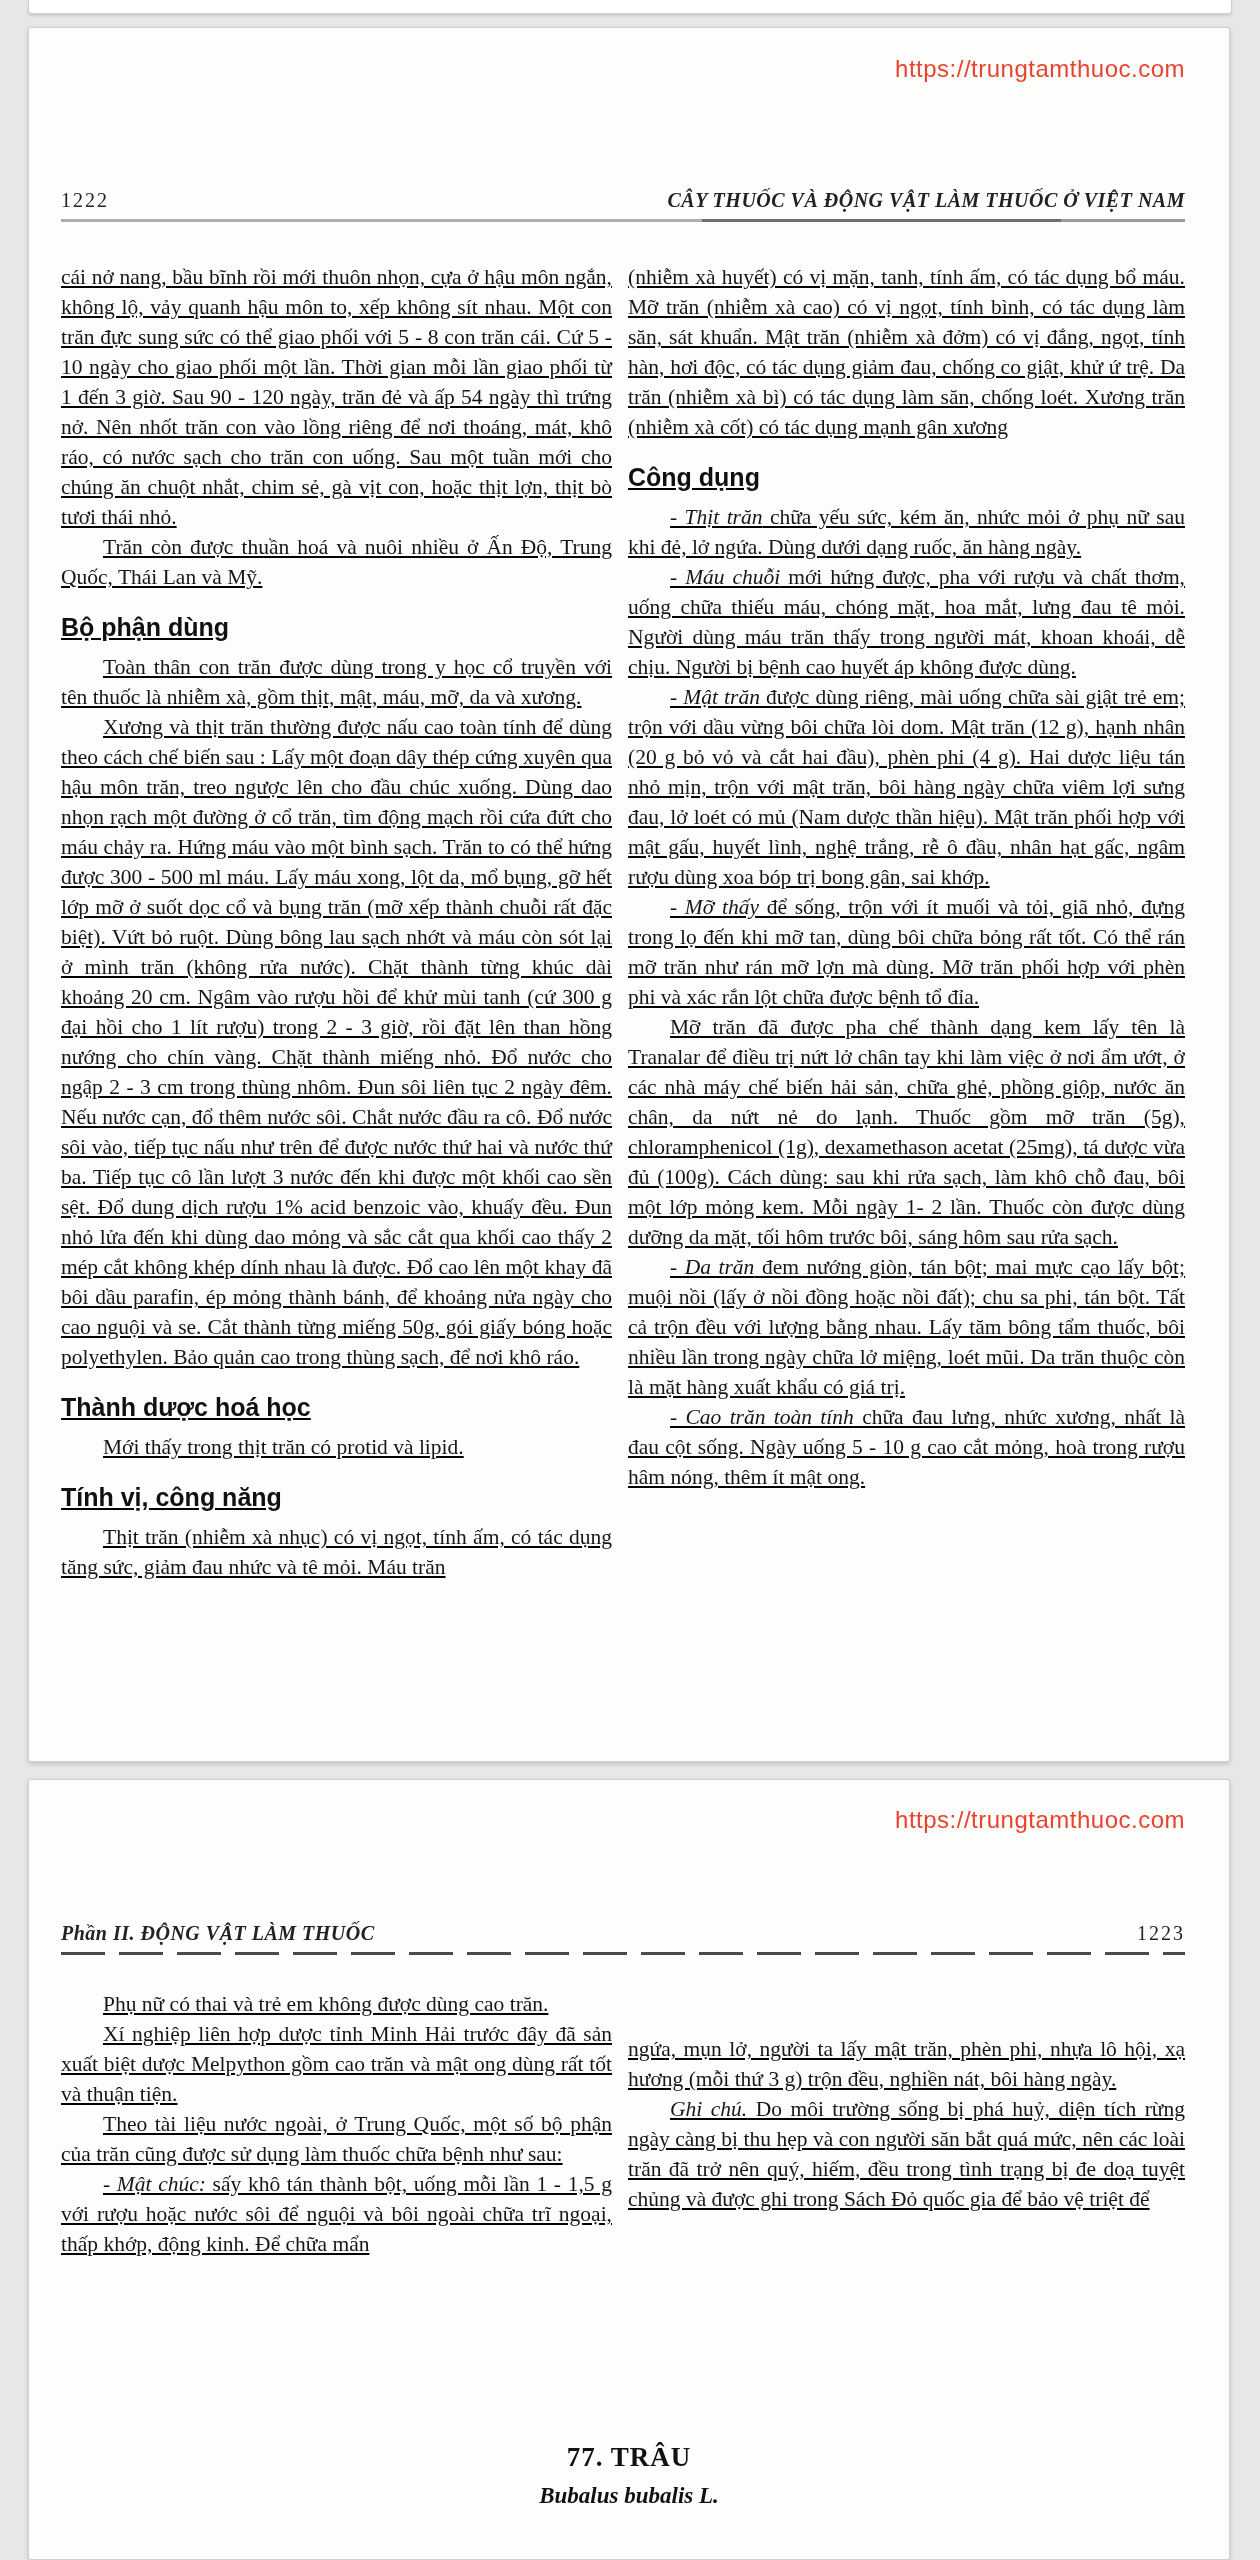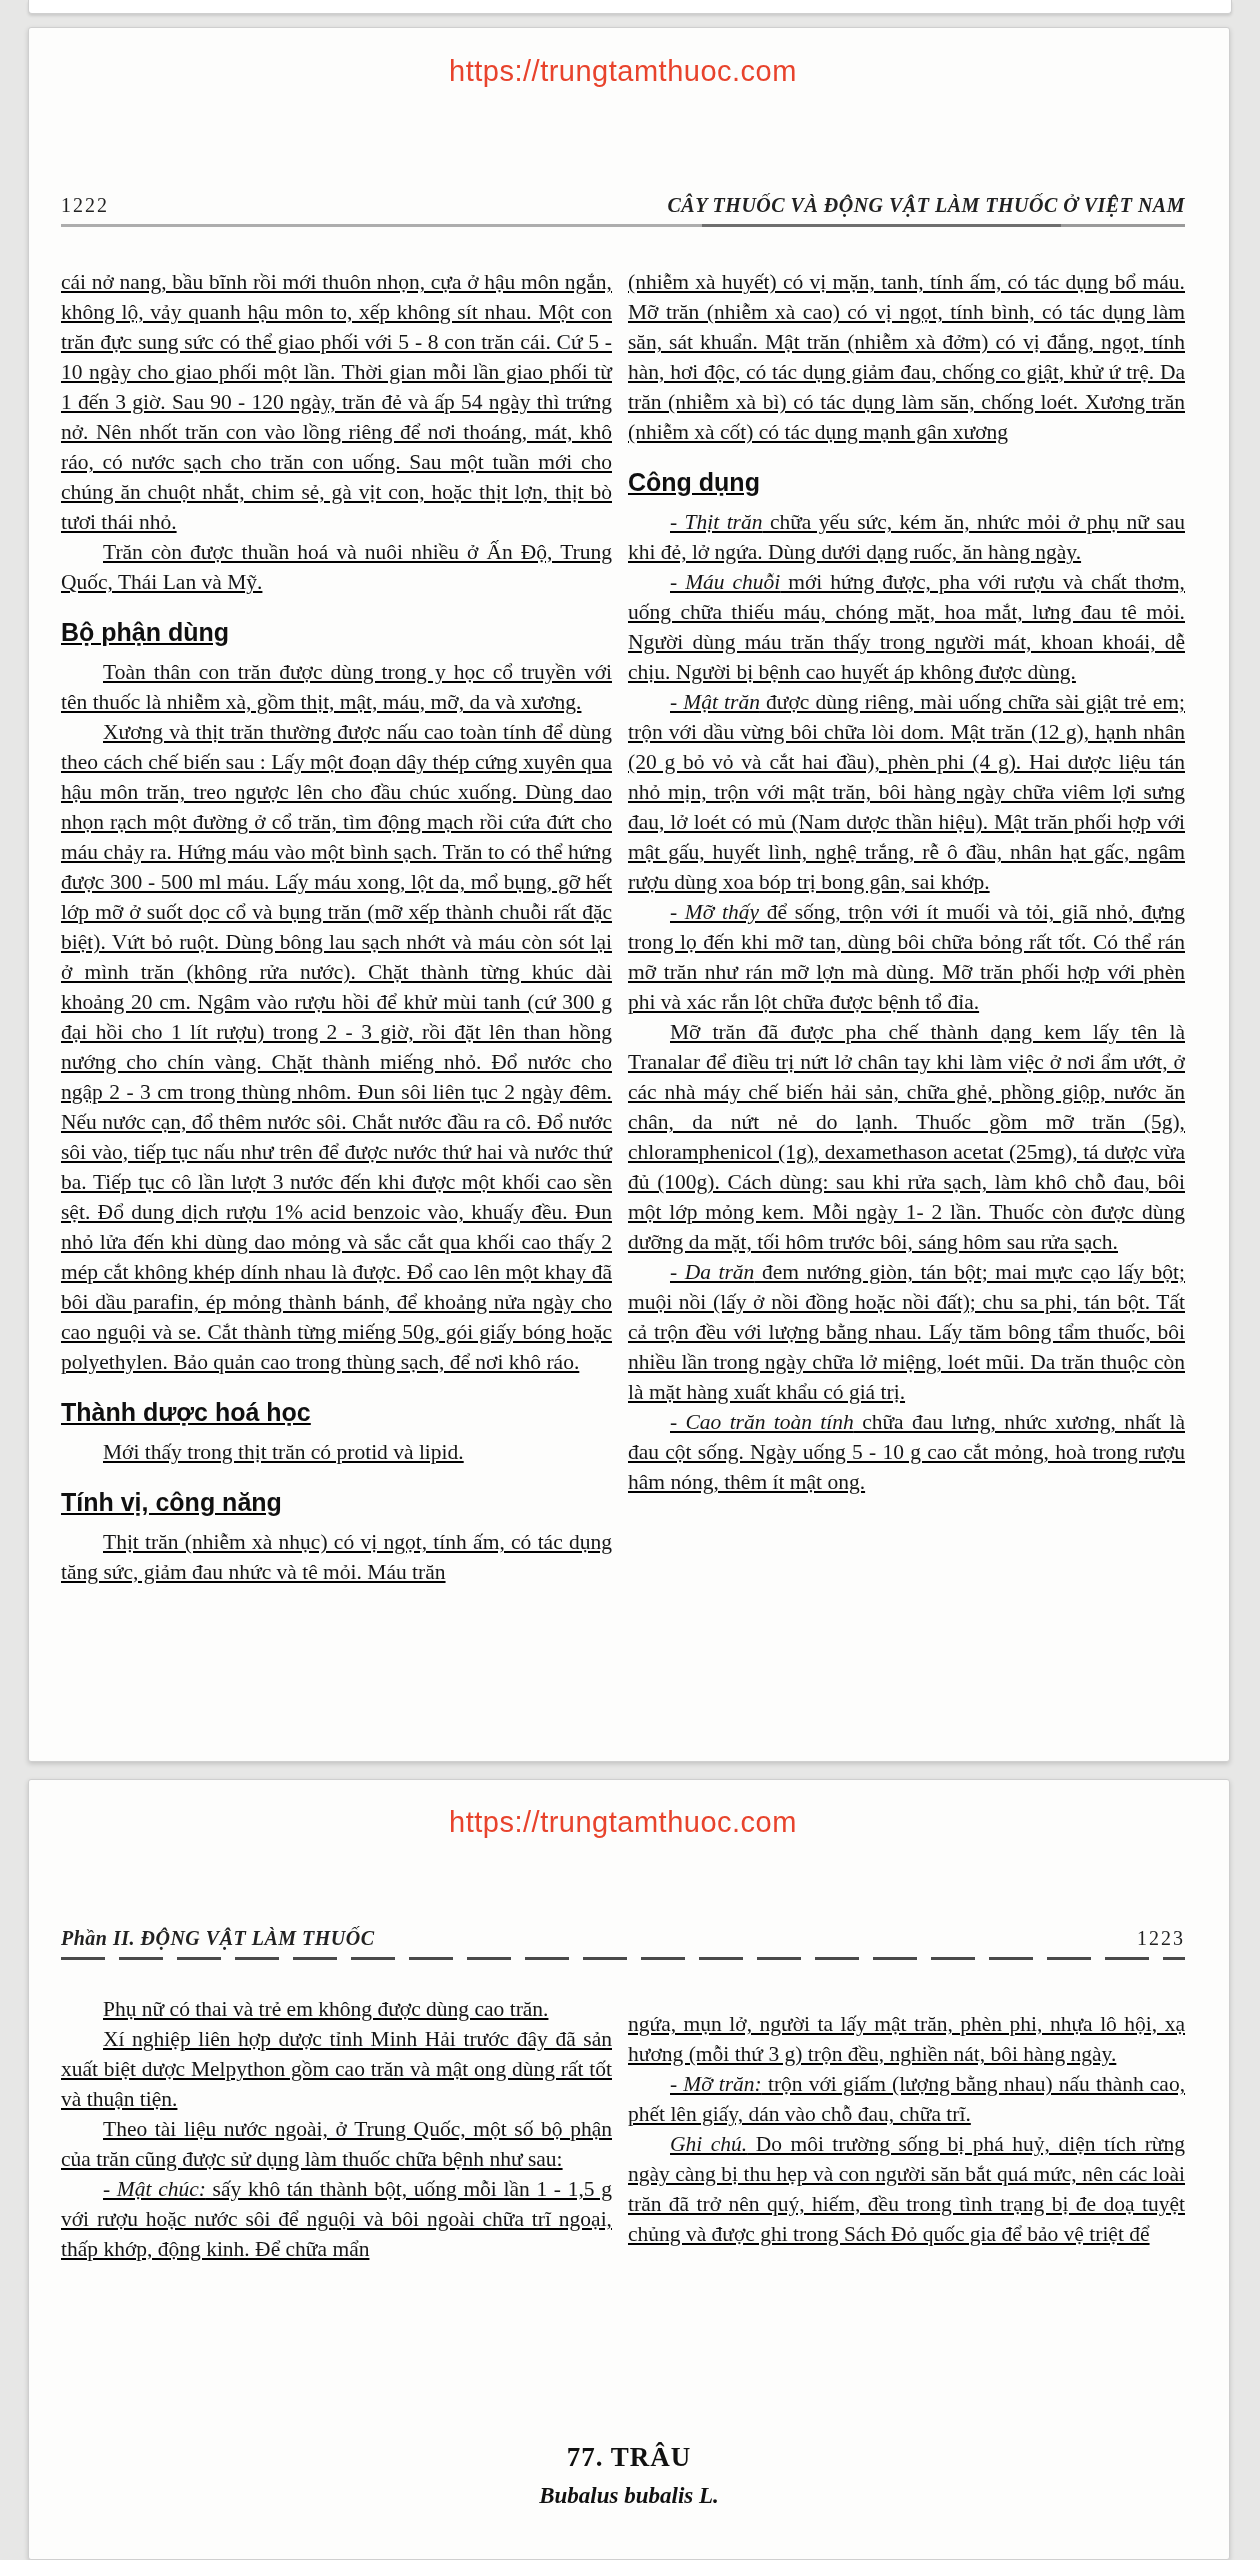--- a/index.html
+++ b/index.html
@@ -36,23 +36,23 @@
     box-shadow: 0 2px 5px rgba(0,0,0,0.16);
     overflow: hidden;
     box-sizing: border-box;
   }
   #page-1222 { top: 27px;  height: 1735px; }
   #page-1223 { top: 1779px; height: 781px; }
   .page-inner {
     padding: 0 44px 0 32px;
   }
   .watermark {
-    text-align: center;
+    text-align: right;
     font-family: "Liberation Sans", sans-serif;
-    font-size: 29px;
+    font-size: 24px;
     letter-spacing: 0.5px;
     color: #e8432c;
   }
   #page-1222 .watermark { margin-top: 27px; }
   #page-1223 .watermark { margin-top: 26px; }
   .page-head {
     display: flex;
     justify-content: space-between;
     align-items: flex-start;
     font-size: 20px;
@@ -185,21 +185,20 @@
     <div class="columns">
       <div class="col col-left">
         <p class="par">Phụ nữ có thai và trẻ em không được dùng cao trăn.</p>
         <p class="par">Xí nghiệp liên hợp dược tỉnh Minh Hải trước đây đã sản xuất biệt dược Melpython gồm cao trăn và mật ong dùng rất tốt và thuận tiện.</p>
         <p class="par">Theo tài liệu nước ngoài, ở Trung Quốc, một số bộ phận của trăn cũng được sử dụng làm thuốc chữa bệnh như sau:</p>
         <p class="par"><em>- Mật chúc:</em><span> sấy khô tán thành bột, uống mỗi lần 1 - 1,5 g với rượu hoặc nước sôi để nguội và bôi ngoài chữa trĩ ngoại, thấp khớp, động kinh. Để chữa mẩn</span></p>
       </div>
 
       <div class="col col-right">
         <p class="par cont">ngứa, mụn lở, người ta lấy mật trăn, phèn phi, nhựa lô hội, xạ hương (mỗi thứ 3 g) trộn đều, nghiền nát, bôi hàng ngày.</p>
-        <p class="par"><em>- Mỡ trăn:</em><span> trộn với giấm (lượng bằng nhau) nấu thành cao, phết lên giấy, dán vào chỗ đau, chữa trĩ.</span></p>
         <p class="par"><em>Ghi chú.</em><span> Do môi trường sống bị phá huỷ, diện tích rừng ngày càng bị thu hẹp và con người săn bắt quá mức, nên các loài trăn đã trở nên quý, hiếm, đều trong tình trạng bị đe doạ tuyệt chủng và được ghi trong Sách Đỏ quốc gia để bảo vệ triệt để</span></p>
       </div>
     </div>
 
     <div class="species-title-block">
       <p class="species-title">77. TRÂU</p>
       <p class="species-subtitle">Bubalus bubalis L.</p>
     </div>
   </div>
 </div>

